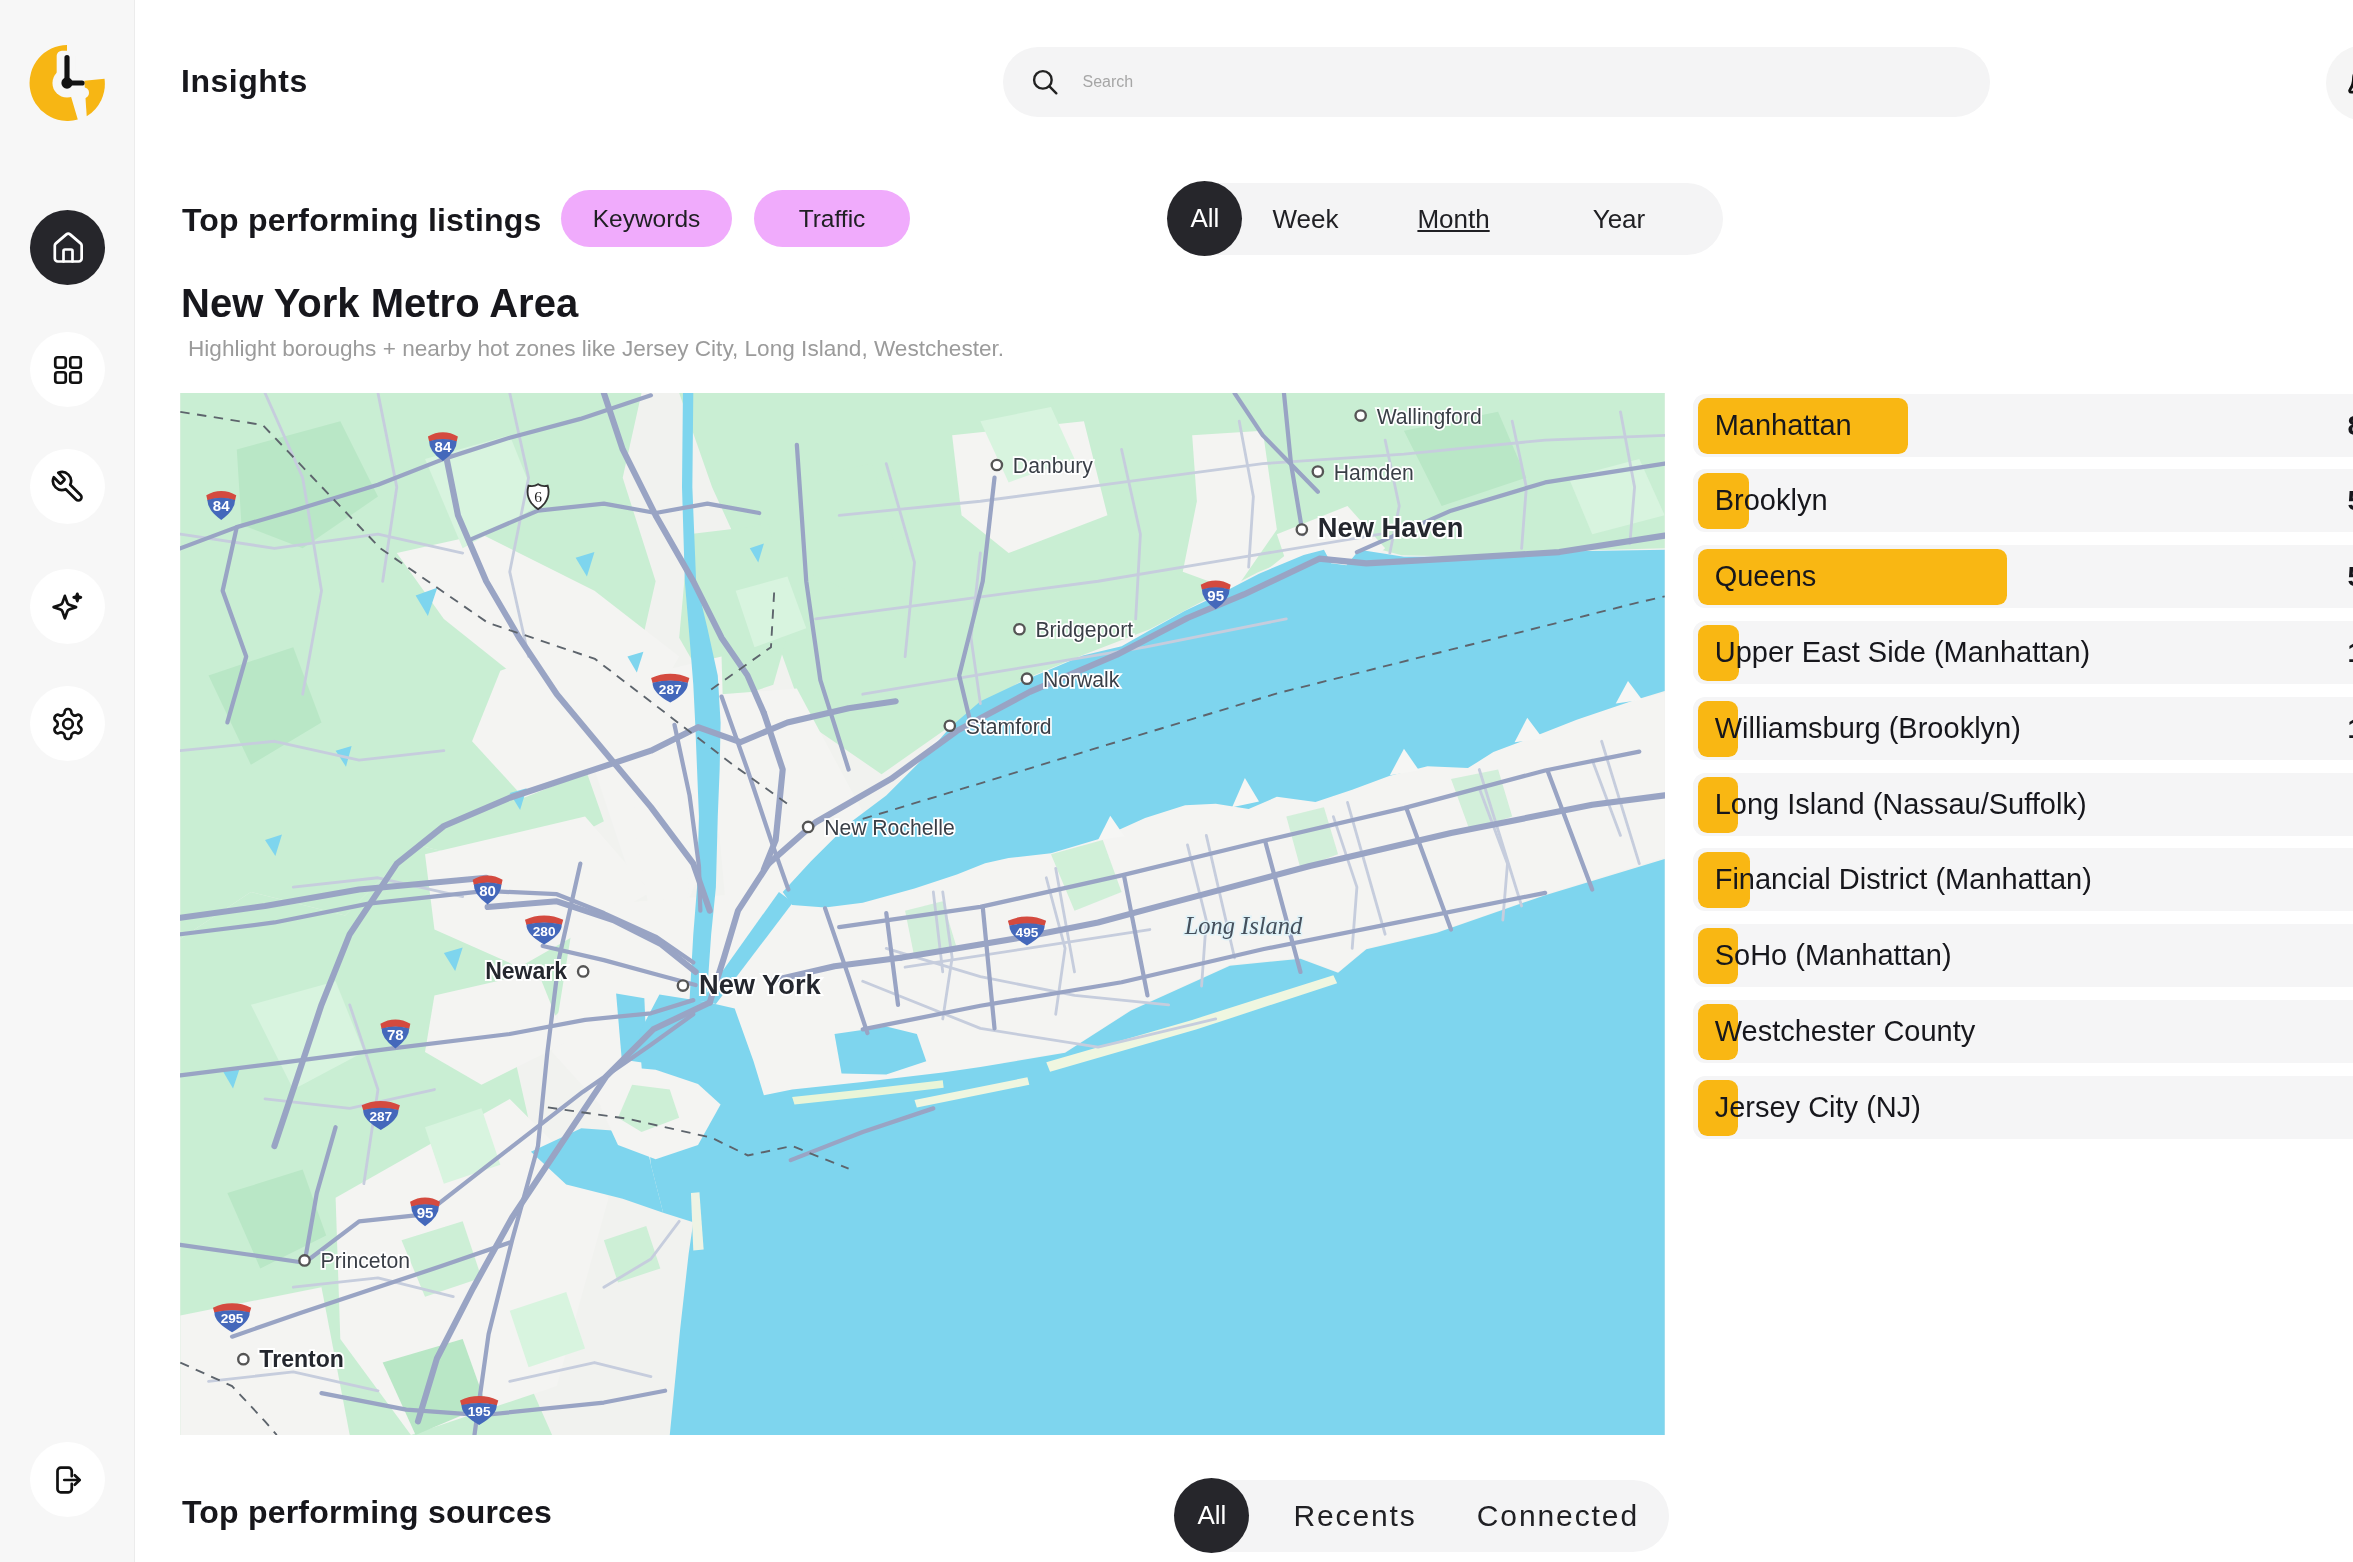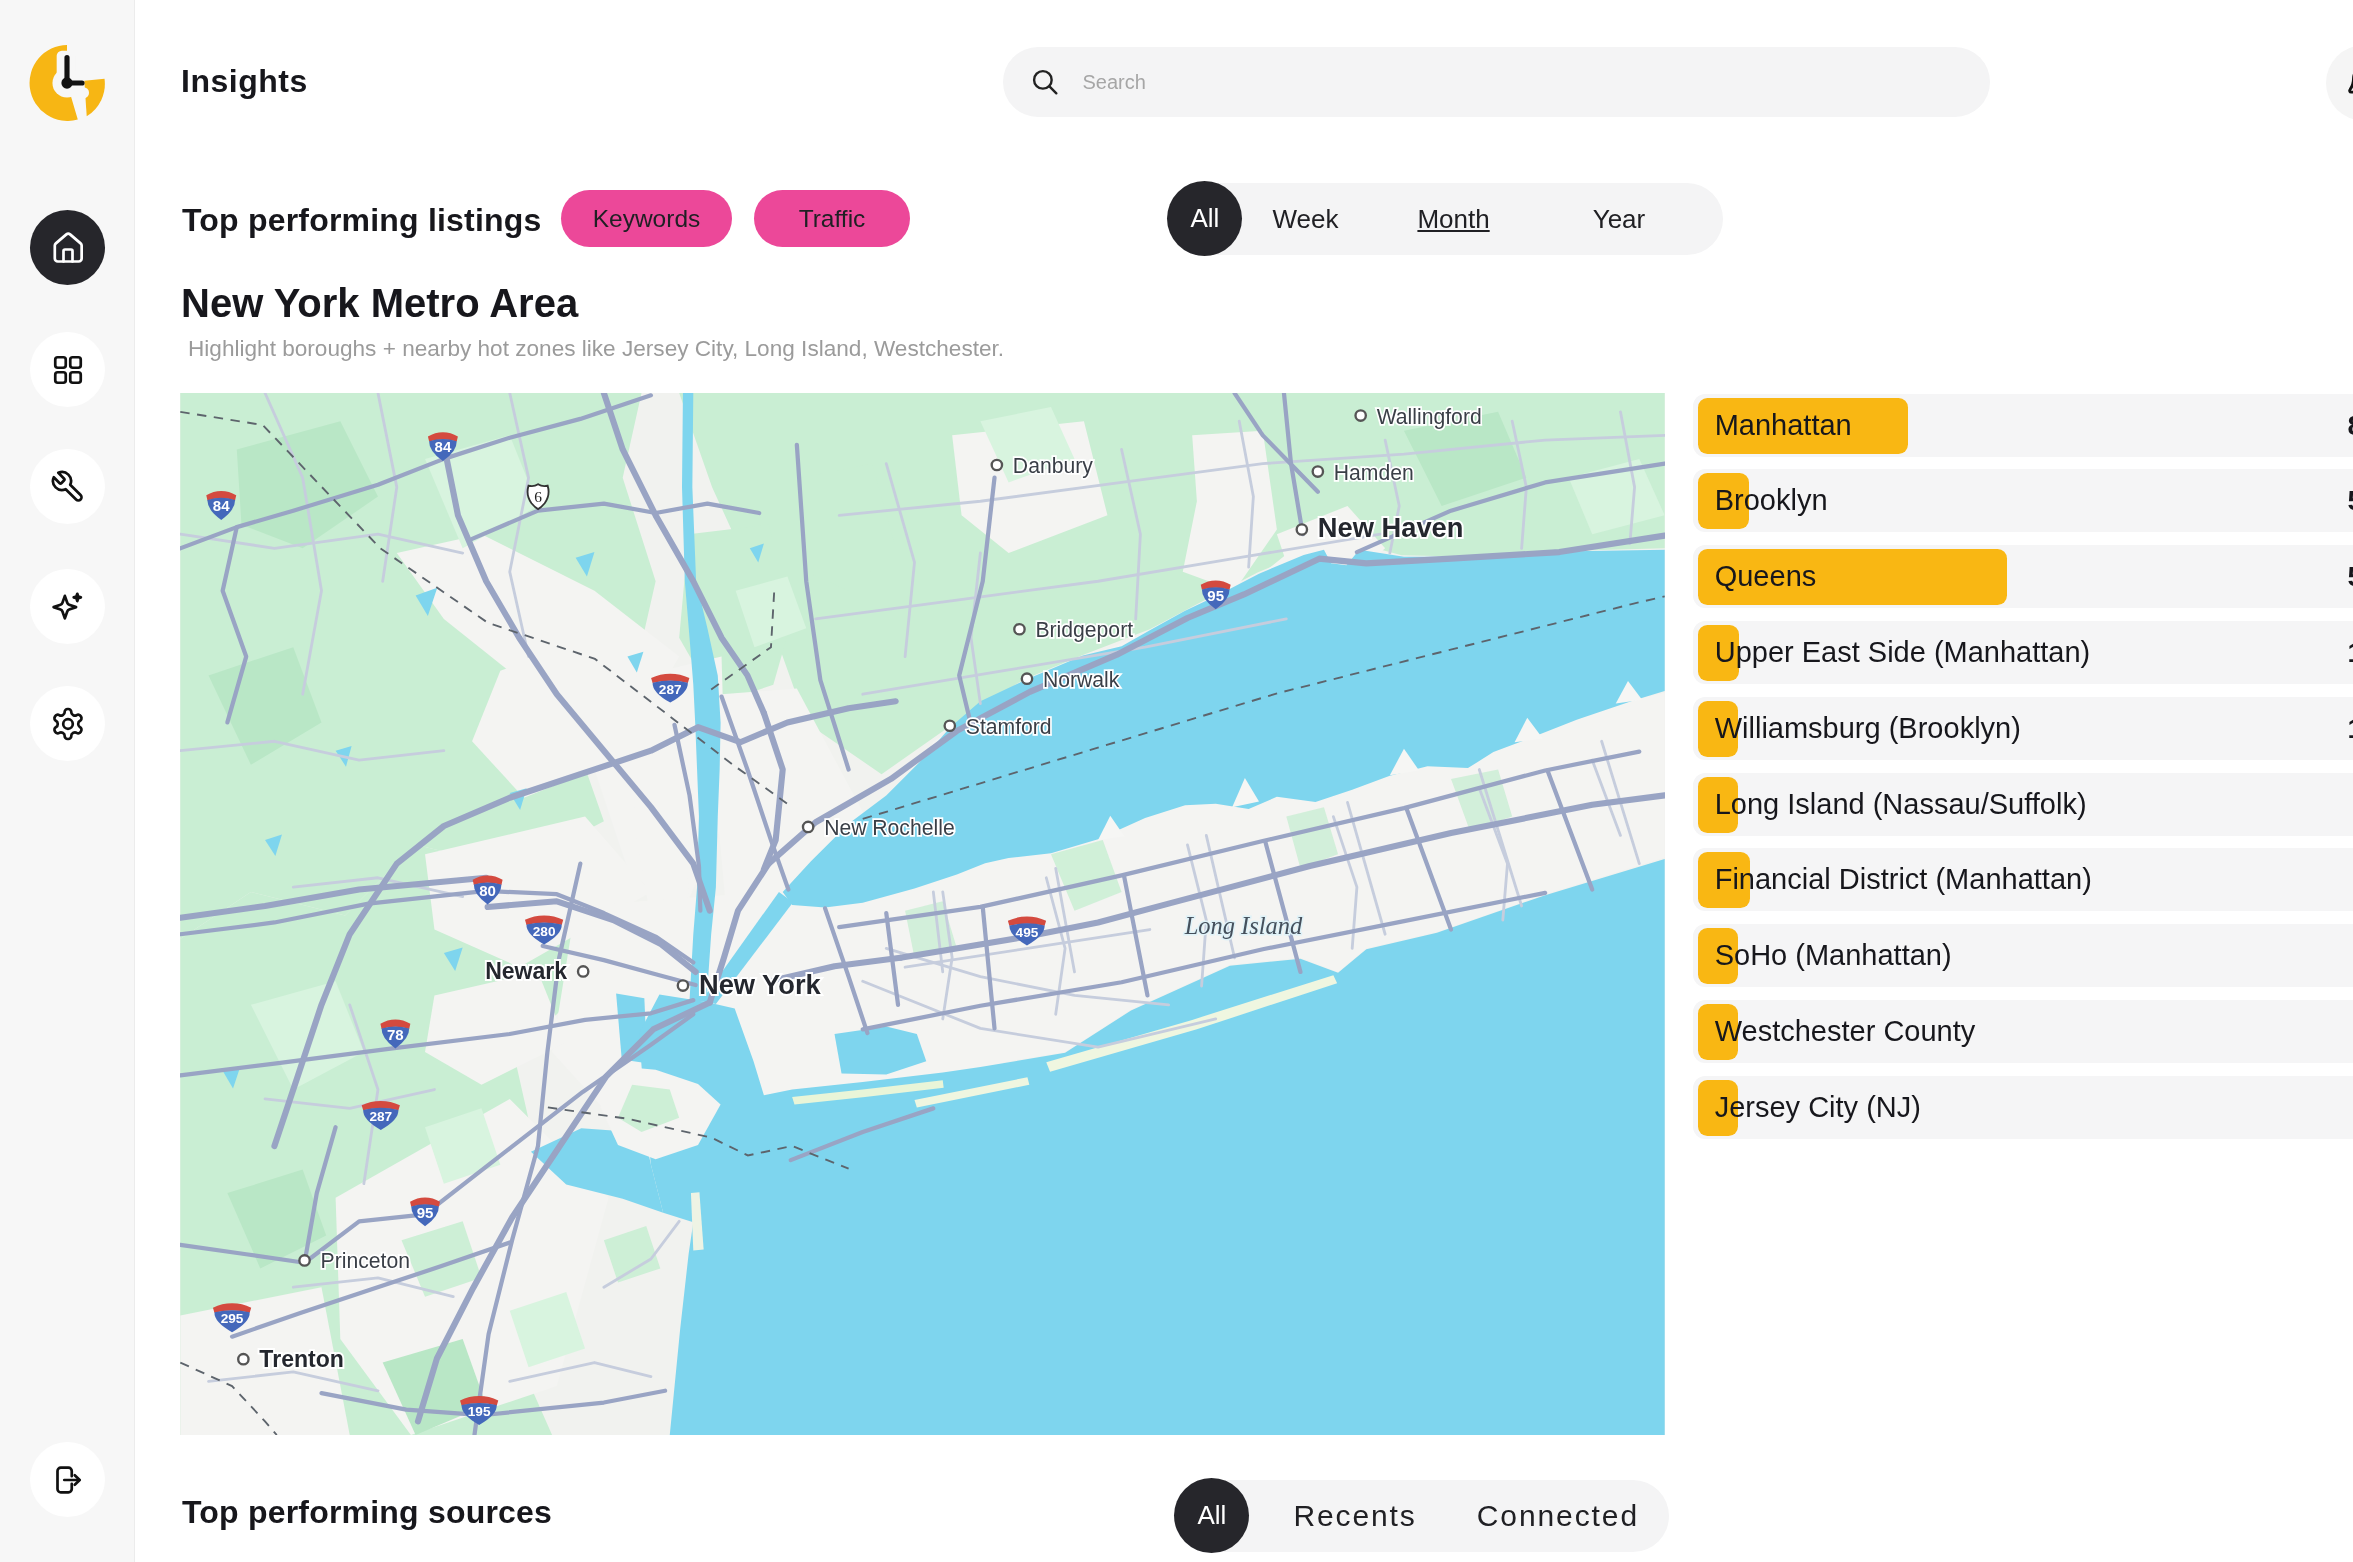--- a/index.html
+++ b/index.html
@@ -8,26 +8,26 @@
 
 #sidebar { position:absolute; left:0; top:0; width:135px; height:1563px; background:#f7f7f7; border-right:0.9px solid #ececec; }
 .logo { position:absolute; left:29px; top:45px; width:76px; height:76px; }
 .navbtn { position:absolute; left:30px; width:75px; height:75px; border-radius:50%; background:#ffffff; display:flex; align-items:center; justify-content:center; }
 .navbtn.dark { background:#26262b; }
 .navbtn svg { width:36px; height:36px; }
 
 #h-title { position:absolute; left:181px; top:63px; font-size:32px; font-weight:bold; color:#17171c; letter-spacing:0.5px; }
 #search { position:absolute; left:1003px; top:47px; width:987px; height:70px; border-radius:35px; background:#f4f4f5; display:flex; align-items:center; }
 #search svg { width:34px; height:34px; margin-left:24.5px; }
-#search .ph { margin-left:21px; font-size:20px; color:#a6a6a6; }
+#search .ph { margin-left:21px; font-size:16px; color:#a6a6a6; }
 .iconbtn { position:absolute; width:76px; height:76px; border-radius:50%; background:#f5f5f5; display:flex; align-items:center; justify-content:center; }
 #bellbtn { left:2326px; top:45px; }
 
 #listings-h { position:absolute; left:182px; top:202px; font-size:32px; font-weight:bold; color:#17171c; letter-spacing:0.2px; }
-.pill { position:absolute; top:190px; height:57px; border-radius:29px; background:#ec4899; display:flex; align-items:center; justify-content:center; font-size:24.5px; color:#202024; }
+.pill { position:absolute; top:190px; height:57px; border-radius:29px; background:#f0abfc; display:flex; align-items:center; justify-content:center; font-size:24.5px; color:#202024; }
 #pill-kw { left:561px; width:171px; }
 #pill-tr { left:754px; width:156px; }
 .seg { position:absolute; background:#f4f4f5; border-radius:37px; display:flex; align-items:center; }
 #seg1 { left:1174px; top:183px; width:549px; height:72px; }
 .seg .active { position:relative; width:75px; height:75px; margin-top:-1.9px; margin-left:-6.6px; border-radius:50%; background:#26262b; color:#ffffff; display:flex; align-items:center; justify-content:center; font-size:26px; flex:none; }
 .seg .opt { font-size:26px; color:#202024; }
 
 #nyma { position:absolute; left:181px; top:281px; font-size:40px; font-weight:bold; color:#17171c; }
 #nyma-sub { position:absolute; left:188px; top:336px; font-size:22.6px; color:#9b9b9b; }
 

